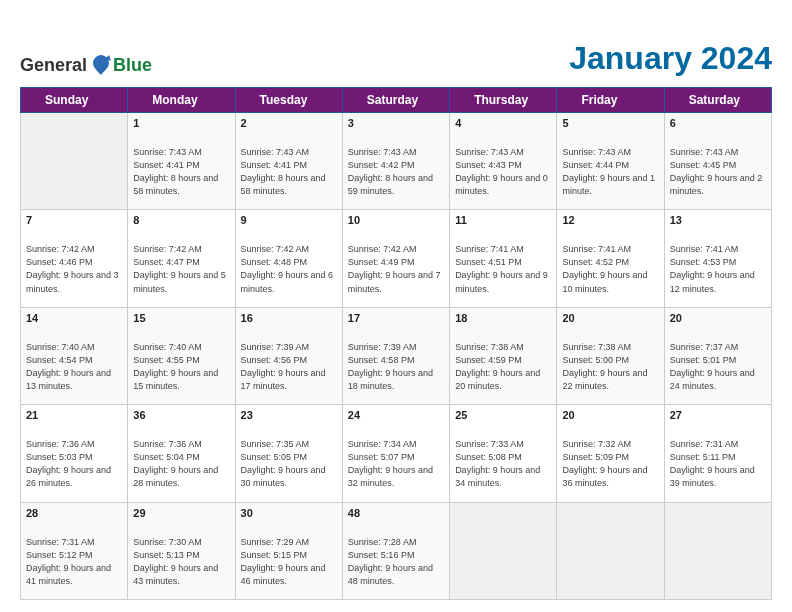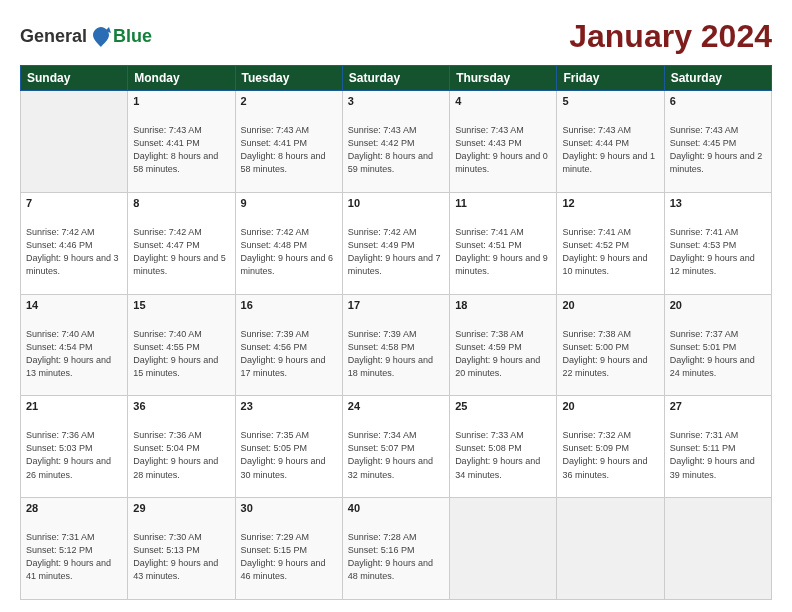--- a/index.html
+++ b/index.html
@@ -13,22 +13,23 @@
     .page {
       width: 792px;
       height: 612px;
       padding: 18px 20px 12px 20px;
       display: flex;
       flex-direction: column;
     }
     .header {
       display: flex;
       justify-content: space-between;
-      align-items: center;
+      align-items: flex-end;
       margin-bottom: 10px;
+      margin-top: 22px;
     }
     .logo {
       display: flex;
       flex-direction: column;
       align-items: flex-start;
     }
     .logo-text {
       display: flex;
       align-items: center;
     }
@@ -46,37 +47,37 @@
       width: 24px;
       height: 24px;
       margin-left: 2px;
     }
     .title-section {
       text-align: right;
     }
     .month-title {
       font-size: 32px;
       font-weight: bold;
-      color: #7f1d1d;
+      color: #0369a1;
     }
     .location {
       font-size: 14px;
       color: #555;
     }
     .calendar-table {
       width: 100%;
       border-collapse: collapse;
       flex: 1;
     }
     .calendar-table thead tr th {
-      background-color: #14532d;
+      background-color: #701a75;
       color: #fff;
       font-size: 12px;
       font-weight: bold;
-      padding: 5px 6px;
+      padding: 5px 24px;
       text-align: left;
       border: 1px solid #1a5a9a;
     }
     .calendar-table tbody tr td {
       border: 1px solid #ccc;
       vertical-align: top;
       padding: 4px 5px;
       font-size: 9.5px;
       color: #333;
       width: calc(100% / 7);
@@ -262,21 +263,21 @@
           </td>
           <td>
             <span class="day-number">29</span>
             <div class="day-info">Sunrise: 7:30 AM<br>Sunset: 5:13 PM<br>Daylight: 9 hours and 43 minutes.</div>
           </td>
           <td>
             <span class="day-number">30</span>
             <div class="day-info">Sunrise: 7:29 AM<br>Sunset: 5:15 PM<br>Daylight: 9 hours and 46 minutes.</div>
           </td>
           <td>
-            <span class="day-number">40</span>
+            <span class="day-number">48</span>
             <div class="day-info">Sunrise: 7:28 AM<br>Sunset: 5:16 PM<br>Daylight: 9 hours and 48 minutes.</div>
           </td>
           <td class="empty-cell"></td>
           <td class="empty-cell"></td>
           <td class="empty-cell"></td>
         </tr>
       </tbody>
   </table>
 </div>
 

